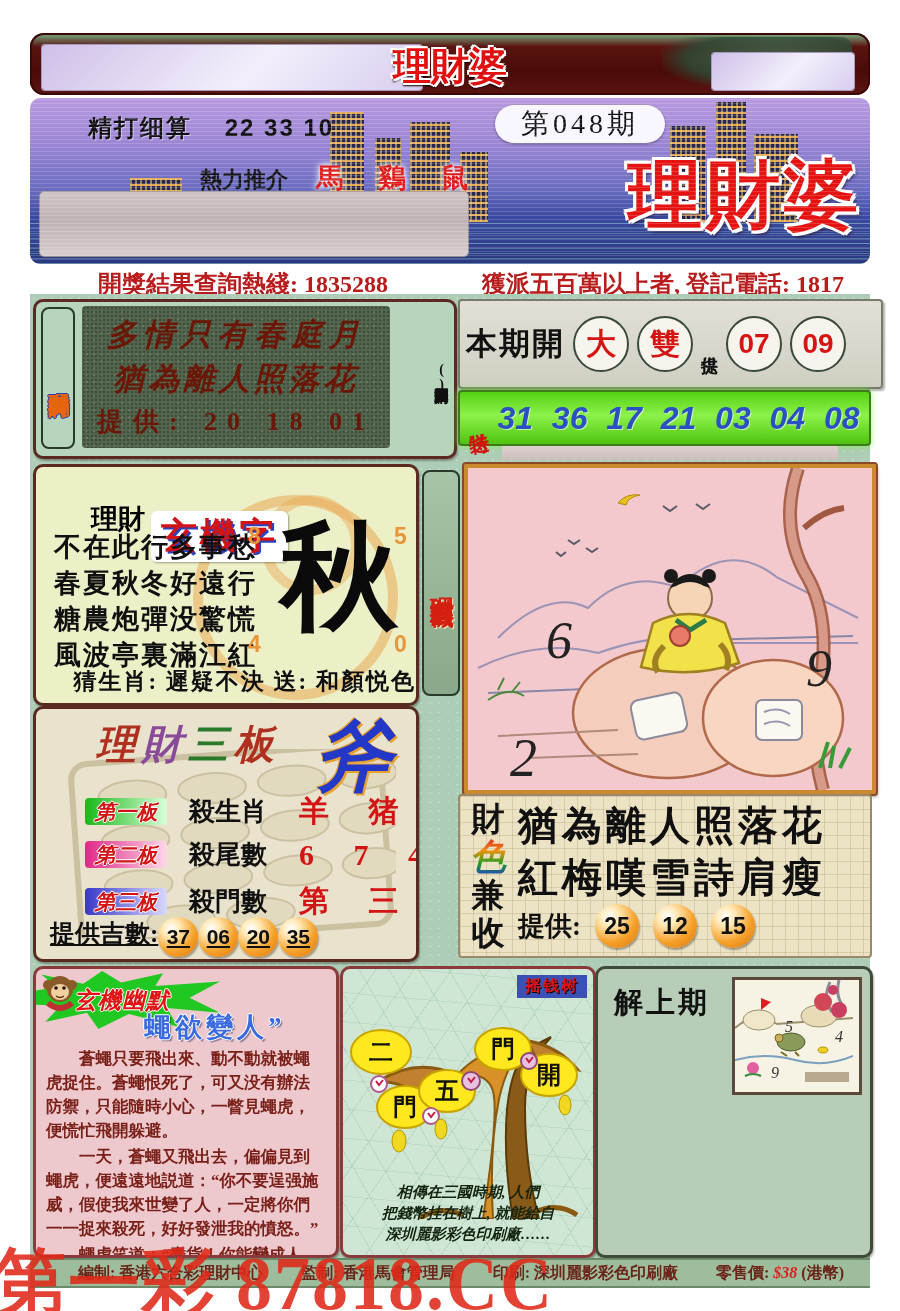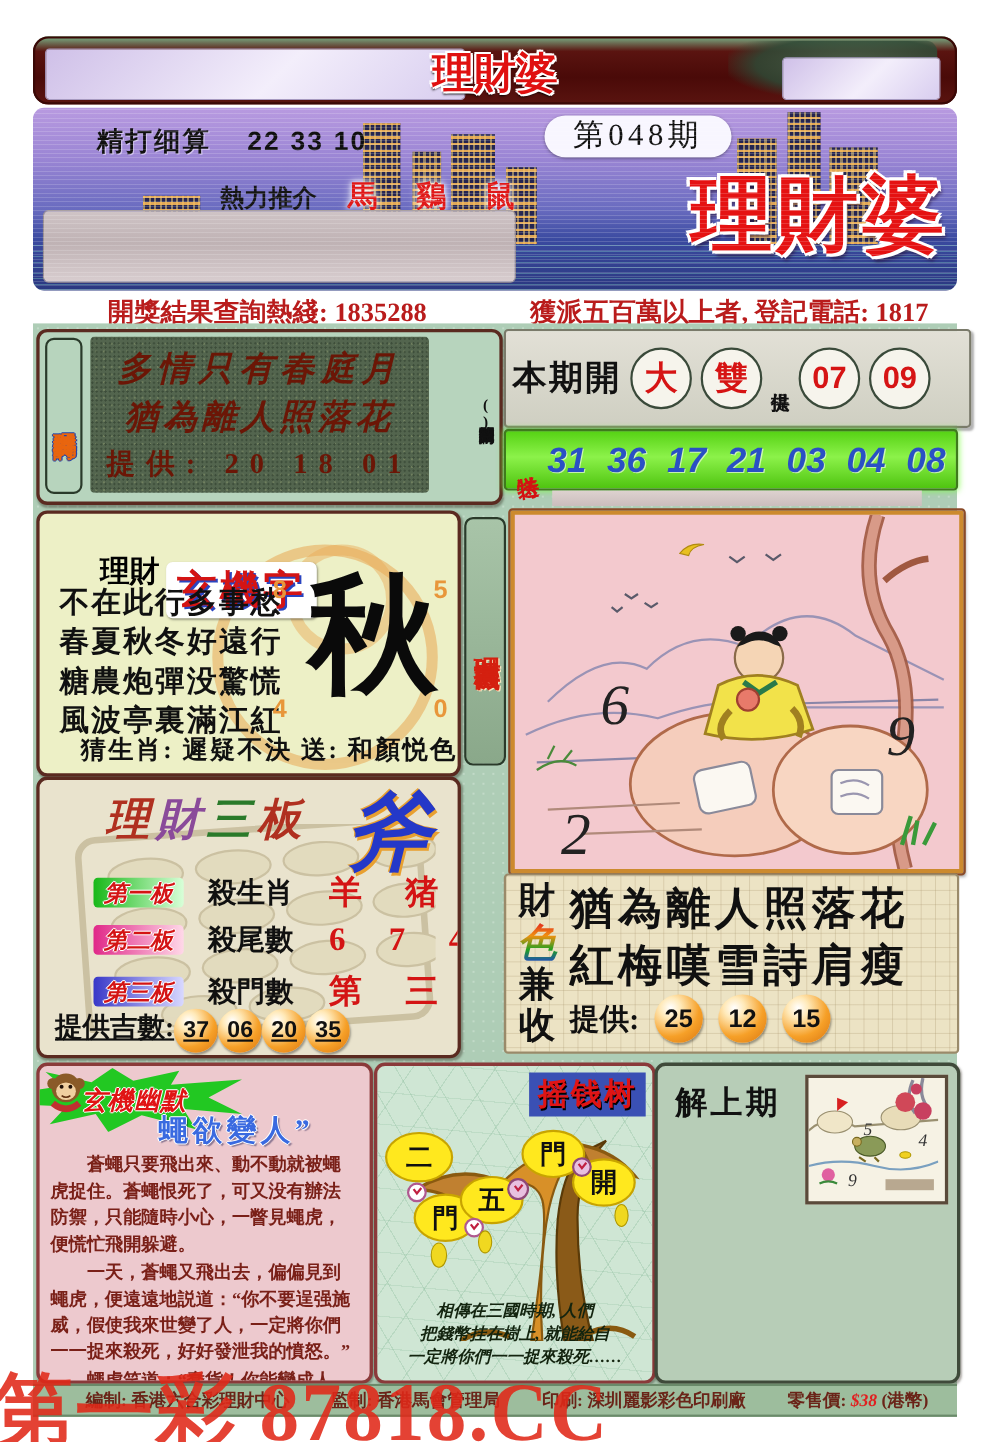--- a/index.html
+++ b/index.html
@@ -184,21 +184,21 @@
     font-family:"Liberation Serif",serif;font-weight:bold;font-size:16.5px;line-height:24px;color:#7a2018;}
   .humor-body p{margin:0 0 2px 0;text-indent:2em;}
   .monkey{position:absolute;left:2px;top:2px;}
 
   
   .p-tree{left:310px;top:672px;width:250px;height:286px;background:#cfe6d4;border-color:#8a3a3a;overflow:hidden;
     background-image:repeating-linear-gradient(60deg,rgba(150,195,165,.4) 0 1px,transparent 1px 26px),
       repeating-linear-gradient(-55deg,rgba(150,195,165,.4) 0 1px,transparent 1px 31px),
       repeating-linear-gradient(5deg,rgba(150,195,165,.3) 0 1px,transparent 1px 29px);}
   .tree-title{position:absolute;right:6px;top:6px;background:#3a50b4;padding:1px 8px;
-    font-family:"Liberation Serif",serif;font-weight:bold;font-size:28px;color:#e01414;letter-spacing:2px;
+    font-family:"Liberation Serif",serif;font-weight:bold;font-size:16px;color:#e01414;letter-spacing:2px;
     text-shadow:1px 1px 0 #000;}
   .tree-caption{position:absolute;left:0;bottom:10px;width:100%;text-align:center;
     font-family:"Liberation Serif",serif;font-weight:bold;font-size:15px;line-height:21px;color:#13240f;font-style:italic;}
 
   
   .p-last{left:565px;top:672px;width:272px;height:286px;background:#b7cdb7;border-color:#3f4a3a;}
   .last-title{position:absolute;left:16px;top:14px;font-family:"Liberation Serif",serif;font-weight:bold;
     font-size:29px;color:#111;letter-spacing:3px;}
   .thumb{position:absolute;right:8px;top:8px;width:124px;height:112px;border:3px solid #5a4a3a;background:#f6f2e4;overflow:hidden;}
 
@@ -451,21 +451,21 @@
         <text x="38" y="71" font-size="24" font-weight="bold" fill="#101010" text-anchor="middle" font-family="Liberation Serif,serif">二</text>
         <text x="62" y="126" font-size="24" font-weight="bold" fill="#101010" text-anchor="middle" font-family="Liberation Serif,serif">門</text>
         <text x="104" y="110" font-size="24" font-weight="bold" fill="#101010" text-anchor="middle" font-family="Liberation Serif,serif">五</text>
         <text x="160" y="68" font-size="24" font-weight="bold" fill="#101010" text-anchor="middle" font-family="Liberation Serif,serif">門</text>
         <text x="206" y="94" font-size="24" font-weight="bold" fill="#101010" text-anchor="middle" font-family="Liberation Serif,serif">開</text>
       </svg>
       <div class="tree-title">摇钱树</div>
       <div class="tree-caption">
         <div>相傳在三國時期, 人們</div>
         <div>把錢幣挂在樹上, 就能給自</div>
-        <div>一定將你們一一捉來殺死……</div>
+        <div>深圳麗影彩色印刷廠……</div>
       </div>
     </div>
 
     <div class="panel p-last">
       <div class="last-title">解上期</div>
       <div class="thumb">
         <svg width="118" height="106" viewBox="0 0 118 106">
           <path d="M0 48 Q20 30 42 44 L118 38" stroke="#9a9070" stroke-width="2" fill="none"></path>
           <ellipse cx="24" cy="40" rx="16" ry="10" fill="#f0e6c8" stroke="#9a9070"></ellipse>
           <ellipse cx="84" cy="36" rx="18" ry="11" fill="#e8dcb8" stroke="#9a9070"></ellipse>

